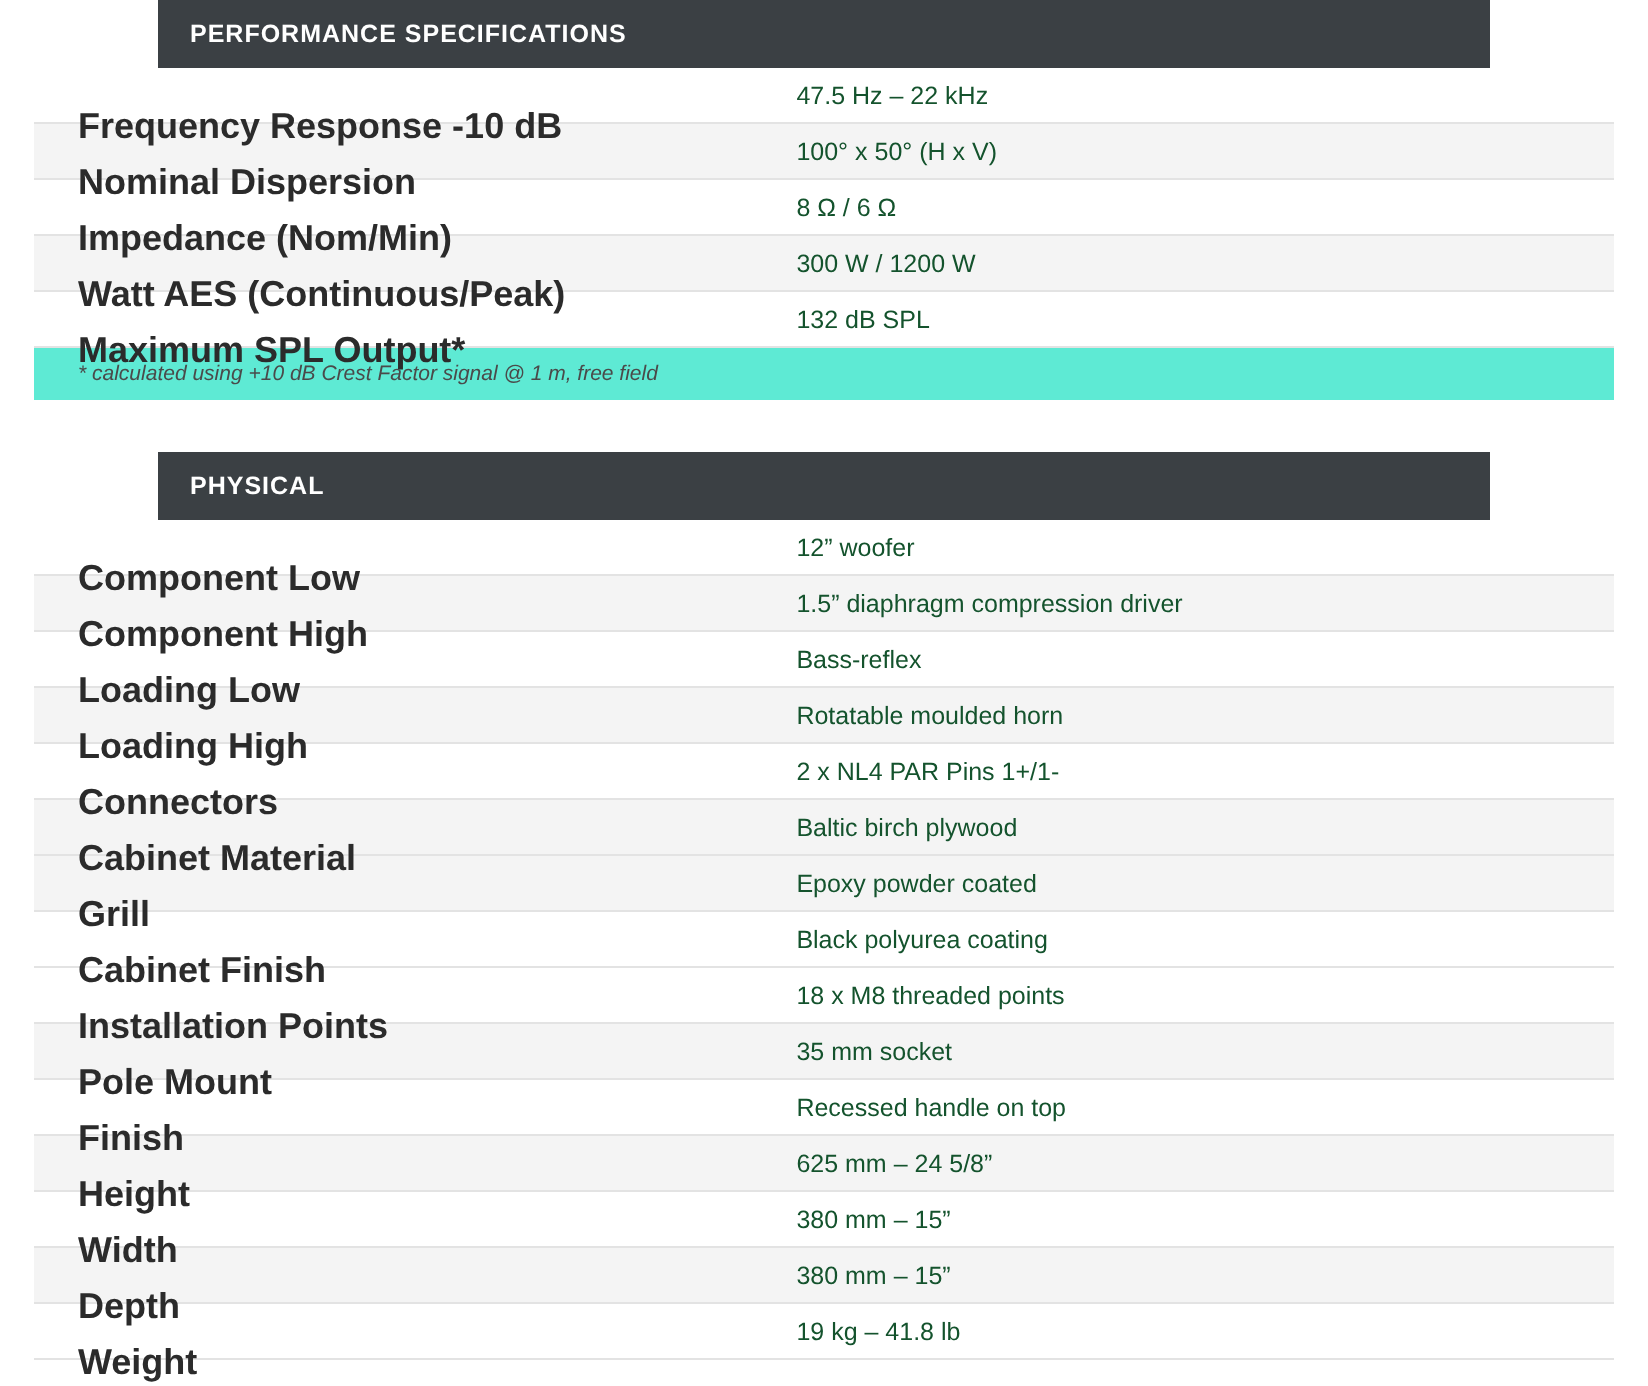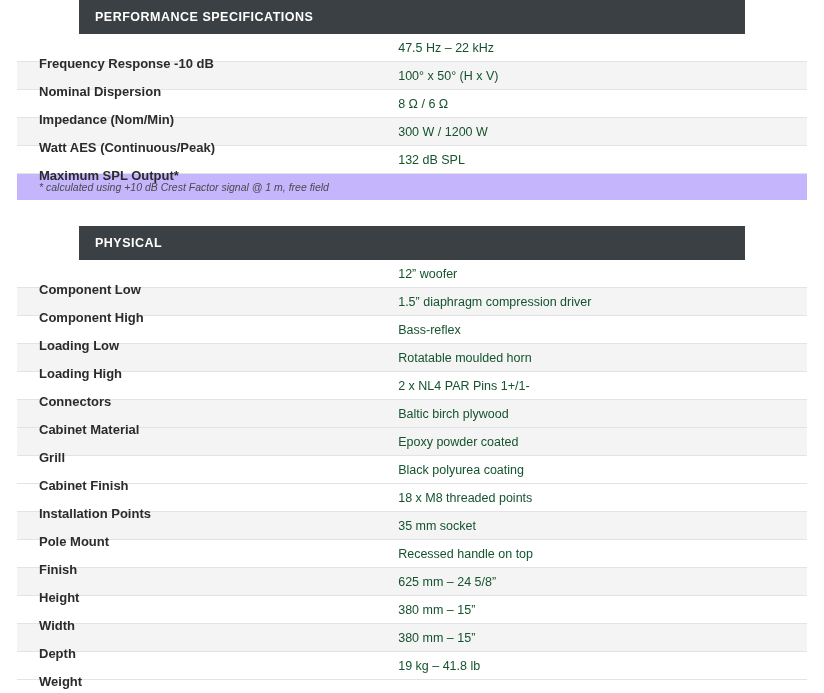--- a/index.html
+++ b/index.html
@@ -43,38 +43,38 @@
   .row.alt {
     background: #f4f4f4;
   }
   .row.plain {
     background: #ffffff;
   }
   .cell-label {
     width: 48%;
     box-sizing: border-box;
     padding-left: 22px;
-    font-size: 13px;
+    font-size: 18px;
     font-weight: bold;
     color: #2b2b2b;
     margin-top: 32px;
   }
   .cell-value {
     width: 52%;
     box-sizing: border-box;
     font-size: 12.5px;
     color: #14532d;
     text-align: left;
     padding-left: 2px;
   }
   .note-row {
     width: 790px;
     margin: 0 auto;
     box-sizing: border-box;
-    background: #c4b5fd;
+    background: #5eead4;
     height: 26px;
     display: flex;
     align-items: center;
     padding-left: 22px;
     font-size: 10.5px;
     font-style: italic;
     color: #4a4a4a;
   }
   .gap {
     height: 26px;

